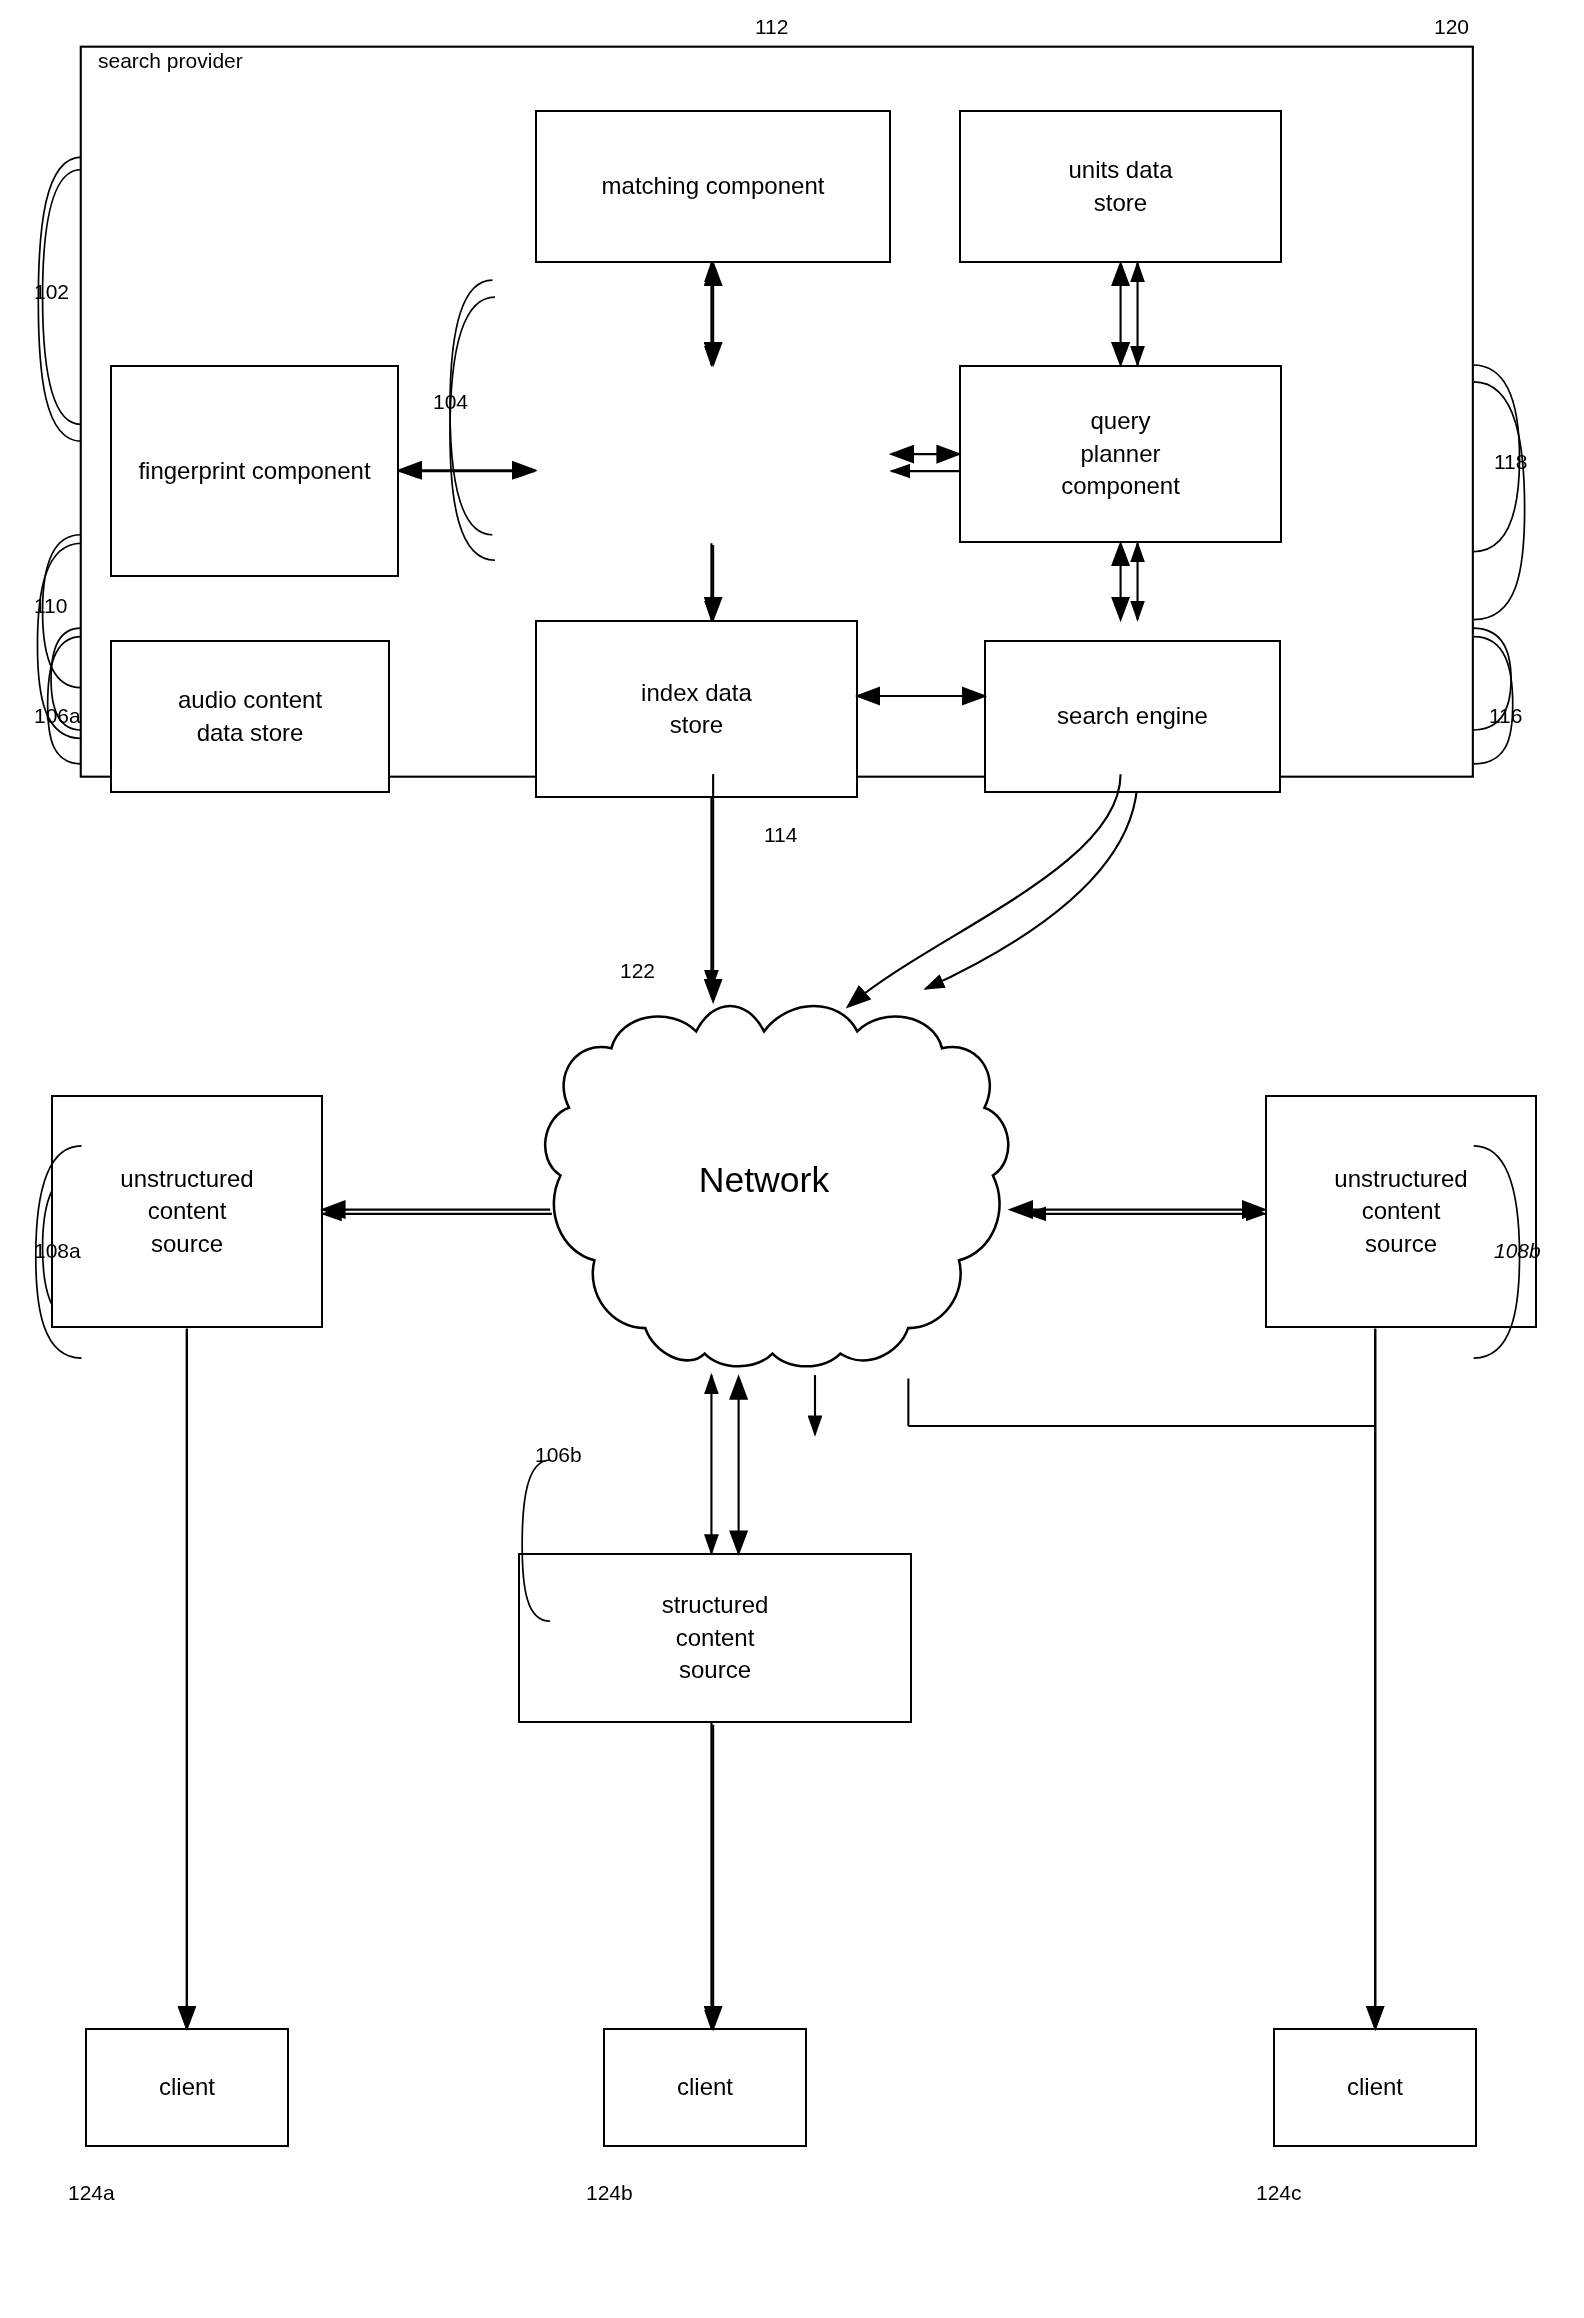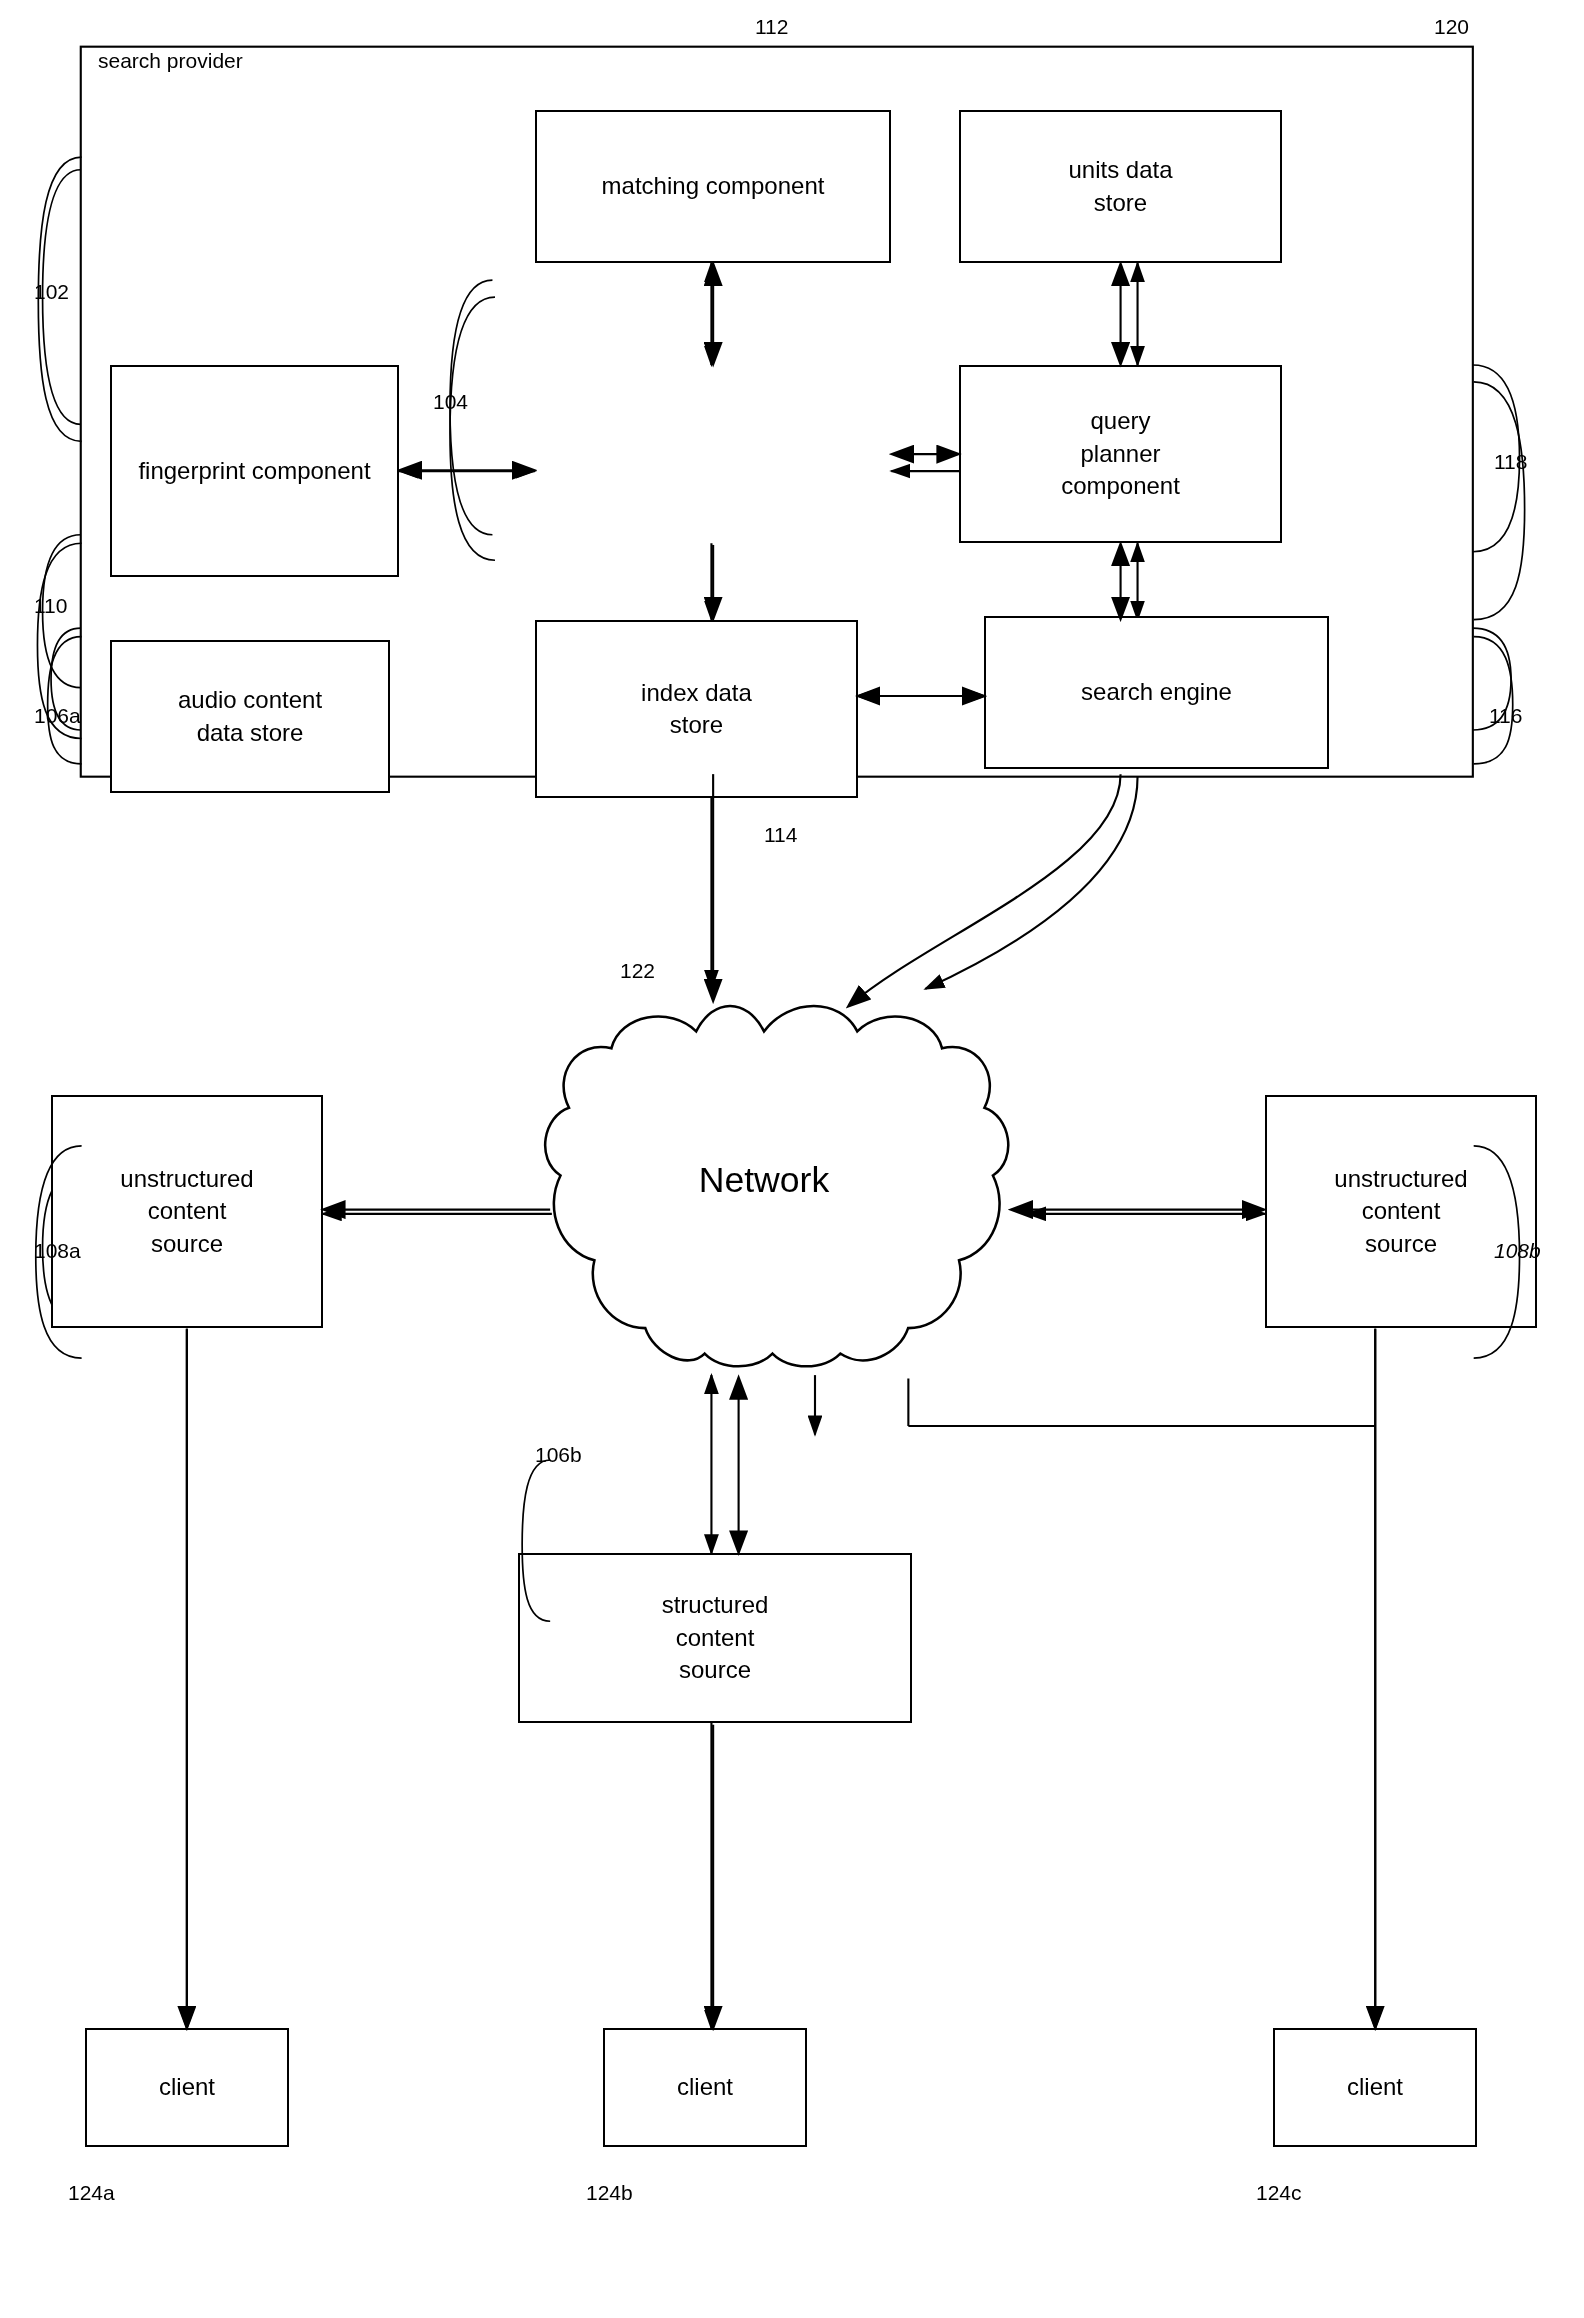--- a/index.html
+++ b/index.html
@@ -149,21 +149,21 @@
   </div>
 
   <div class="box" style="left:110px; top:620px; width:280px; height:153px;margin-top:20px;">
     <span>audio content<br>data store</span>
   </div>
 
   <div class="box" style="left:535px; top:620px; width:323px; height:178px;">
     <span>index data<br>store</span>
   </div>
 
-  <div class="box" style="left:984px; top:616px; width:345px; height:153px;">
+  <div class="box" style="left:984px; top:640px; width:297px; height:153px;">
     <span>search
 engine</span>
   </div>
 
   <div class="label" style="left:764px; top:823px;">114</div>
 
   <div class="label" style="left:620px; top:959px;">122</div>
 
   <svg class="cloud" style="left:518px; top:989px; width:492px; height:390px;" viewBox="0 0 580 460">
     <path d="M290,50 

